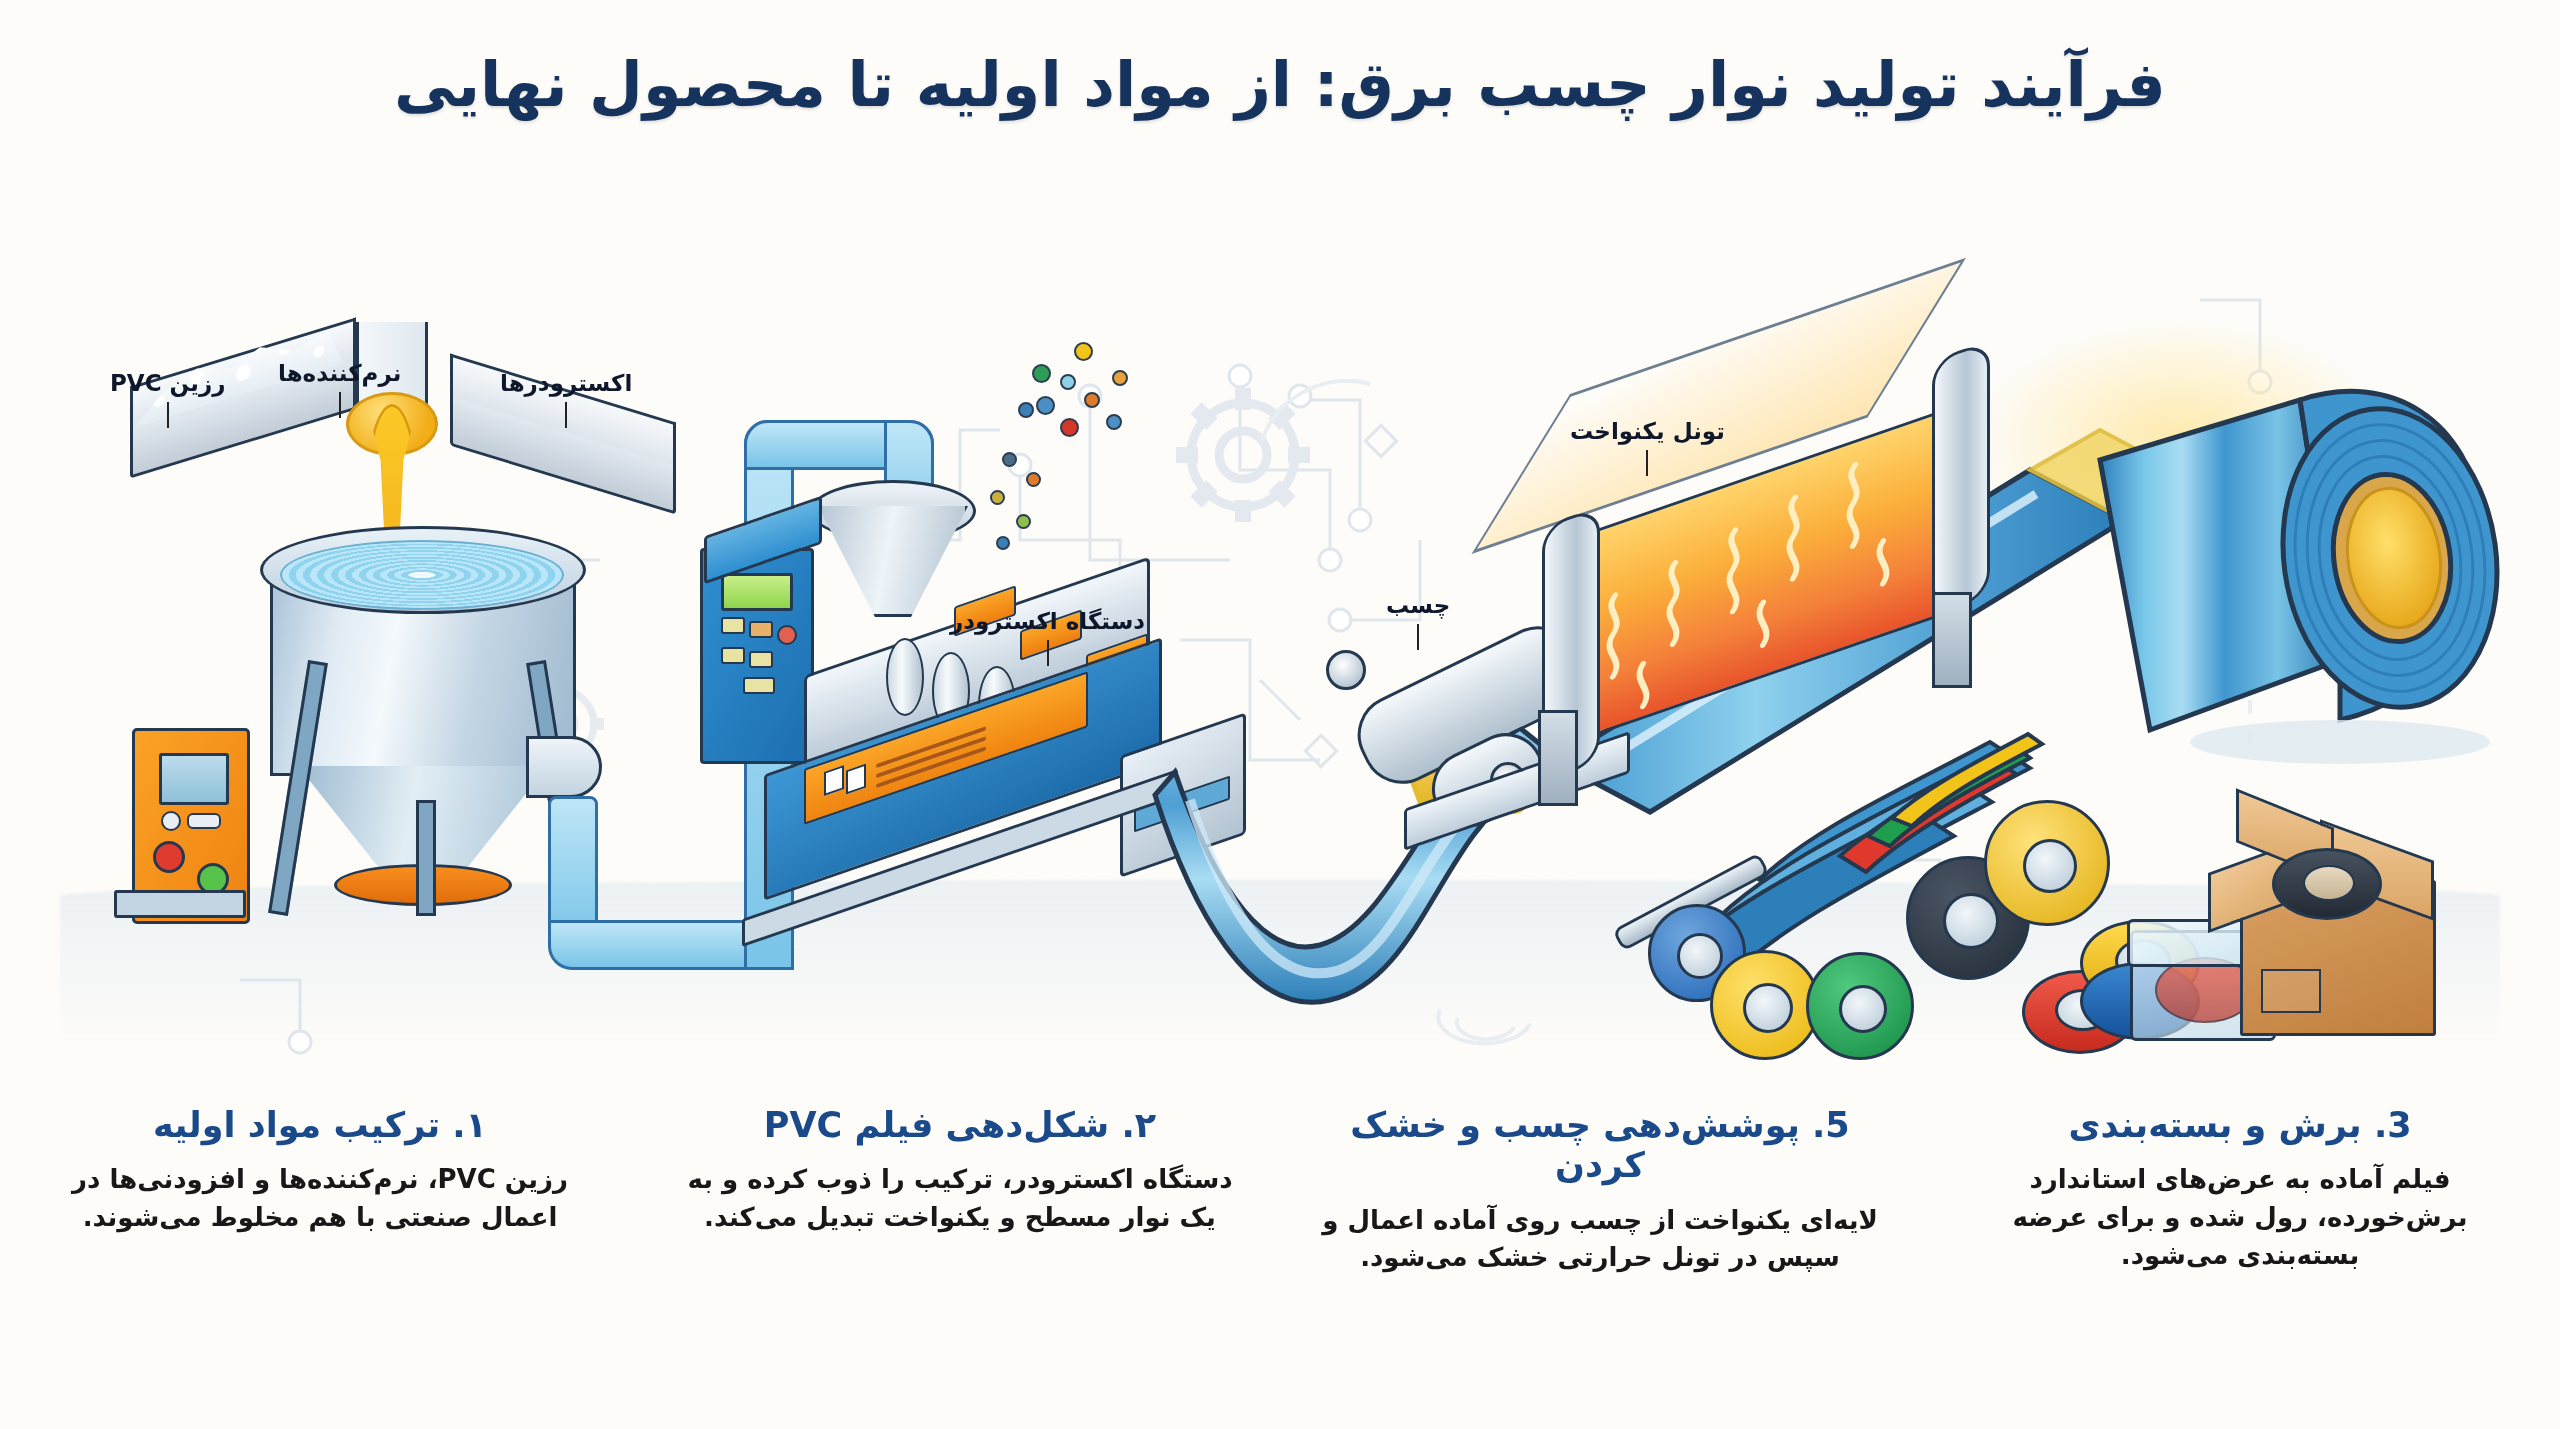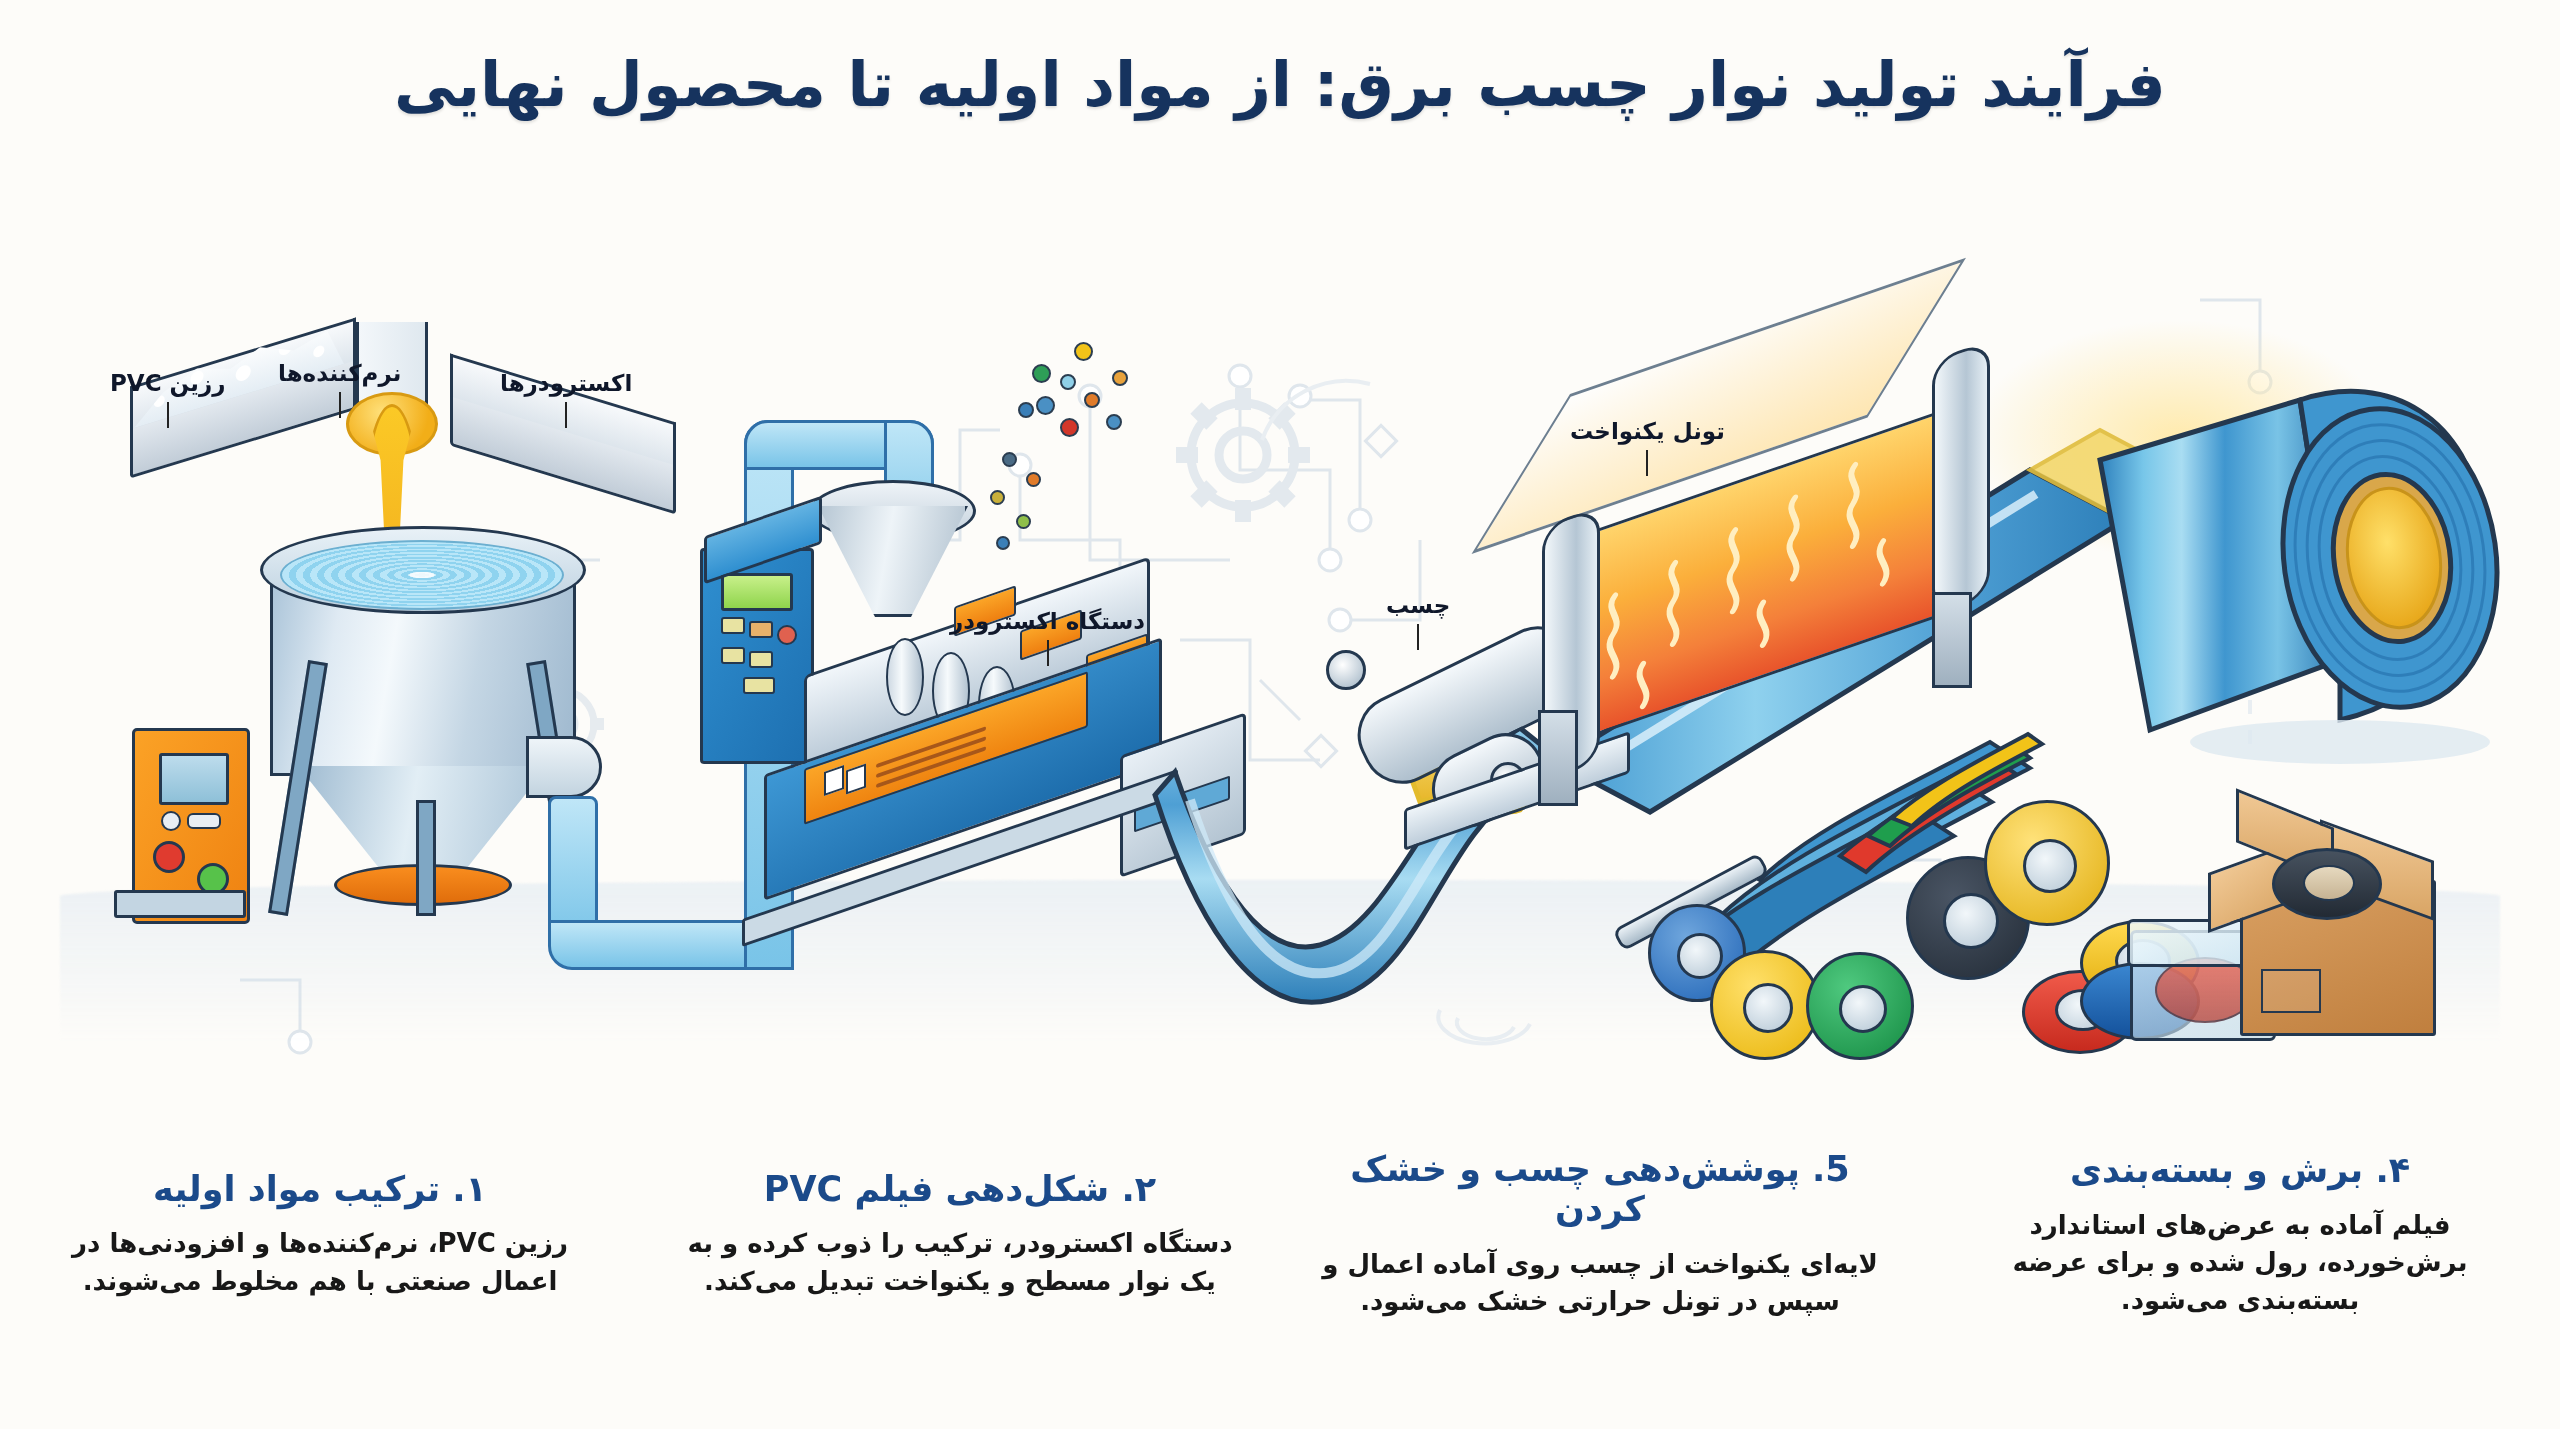--- a/index.html
+++ b/index.html
@@ -43,21 +43,20 @@
   }
   .lbl .tick{
     display:block;width:2px;height:26px;background:#222;margin:6px auto 0;
   }
 
   
   .captions{
     position:absolute;left:0;right:0;top:1105px;height:260px;
     display:flex;flex-direction:row-reverse;
     direction:rtl;
-    align-items:center;
   }
   .cap{
     flex:1 1 0;padding:0 34px;text-align:center;direction:rtl;
   }
   .cap h3{
     margin:0 0 16px;
     font-size:35px;font-weight:bold;color:#1b4a8a;
     line-height:1.15;
   }
   .cap p{
@@ -714,18 +713,18 @@
     </div>
     <div class="cap">
       <h3>۲. شکل‌دهی فیلم PVC</h3>
       <p>دستگاه اکسترودر، ترکیب را ذوب کرده و به یک نوار مسطح و یکنواخت تبدیل می‌کند.</p>
     </div>
     <div class="cap">
       <h3>5. پوشش‌دهی چسب و خشک کردن</h3>
       <p>لایه‌ای یکنواخت از چسب روی آماده اعمال و سپس در تونل حرارتی خشک می‌شود.</p>
     </div>
     <div class="cap">
-      <h3>۴. برش و بسته‌بندی</h3>
+      <h3>3. برش و بسته‌بندی</h3>
       <p>فیلم آماده به عرض‌های استاندارد برش‌خورده، رول شده و برای عرضه بسته‌بندی می‌شود.</p>
     </div>
   </div>
 
 </div>
 
 </body></html>

